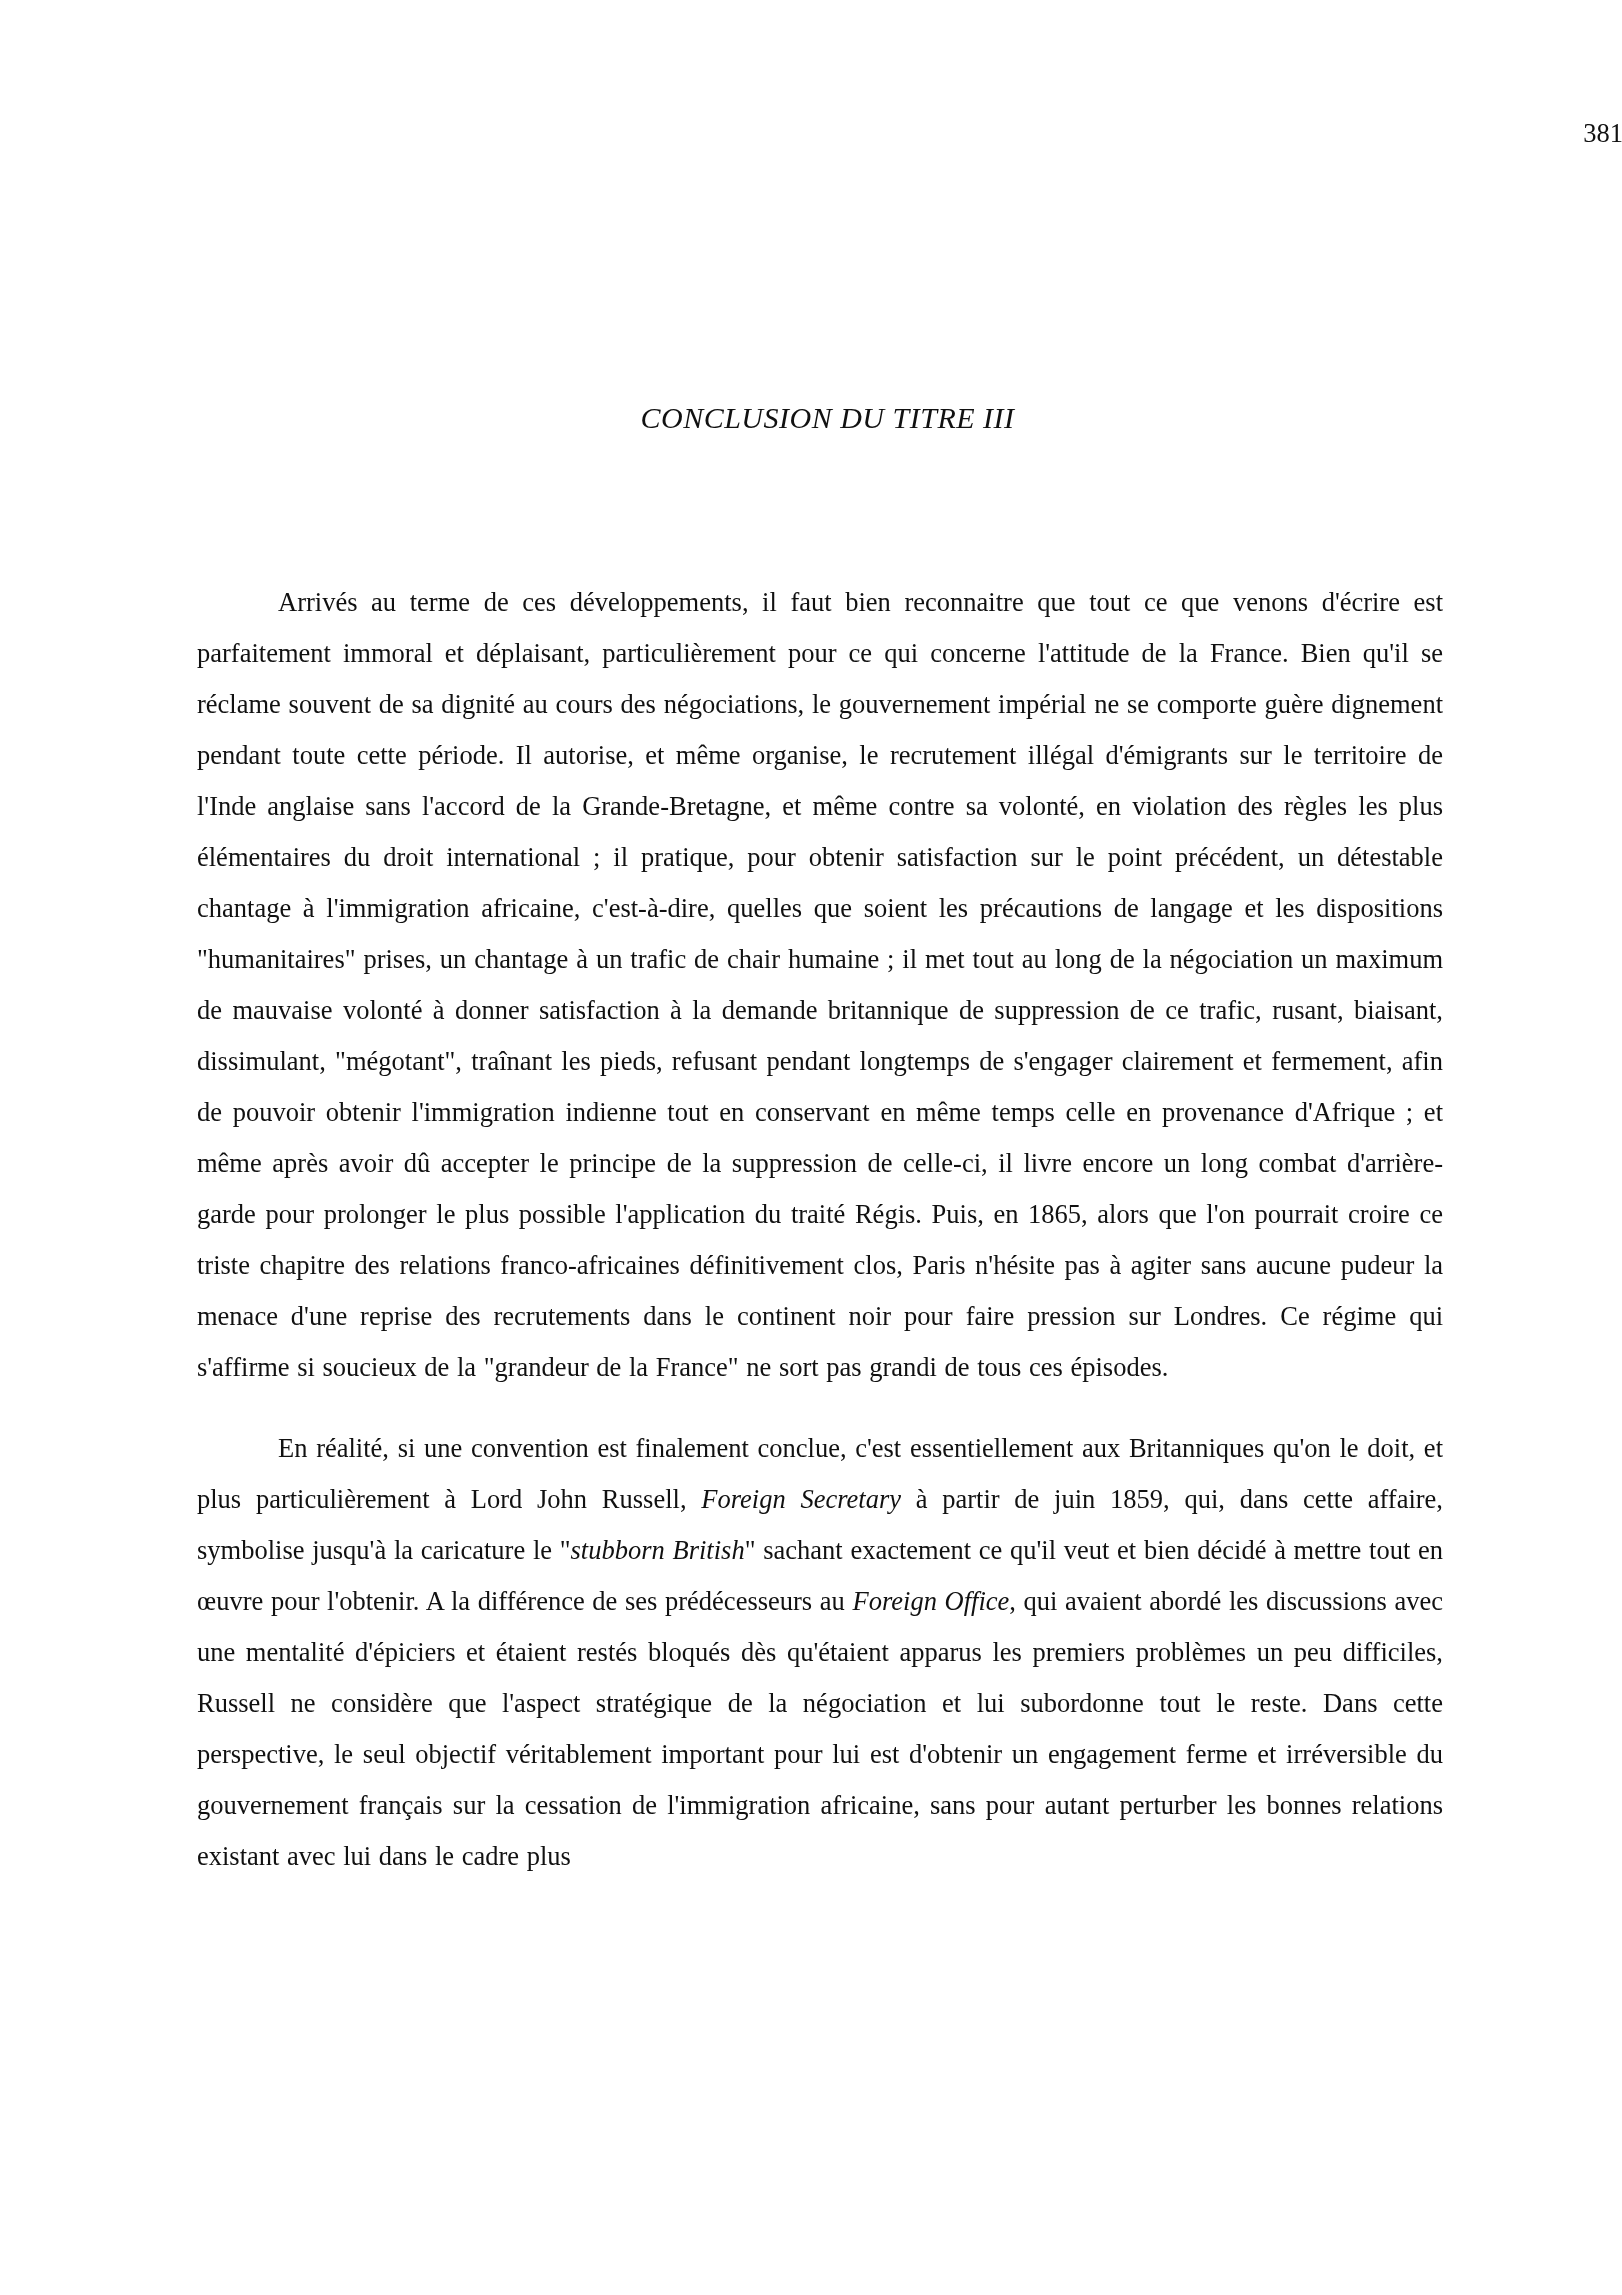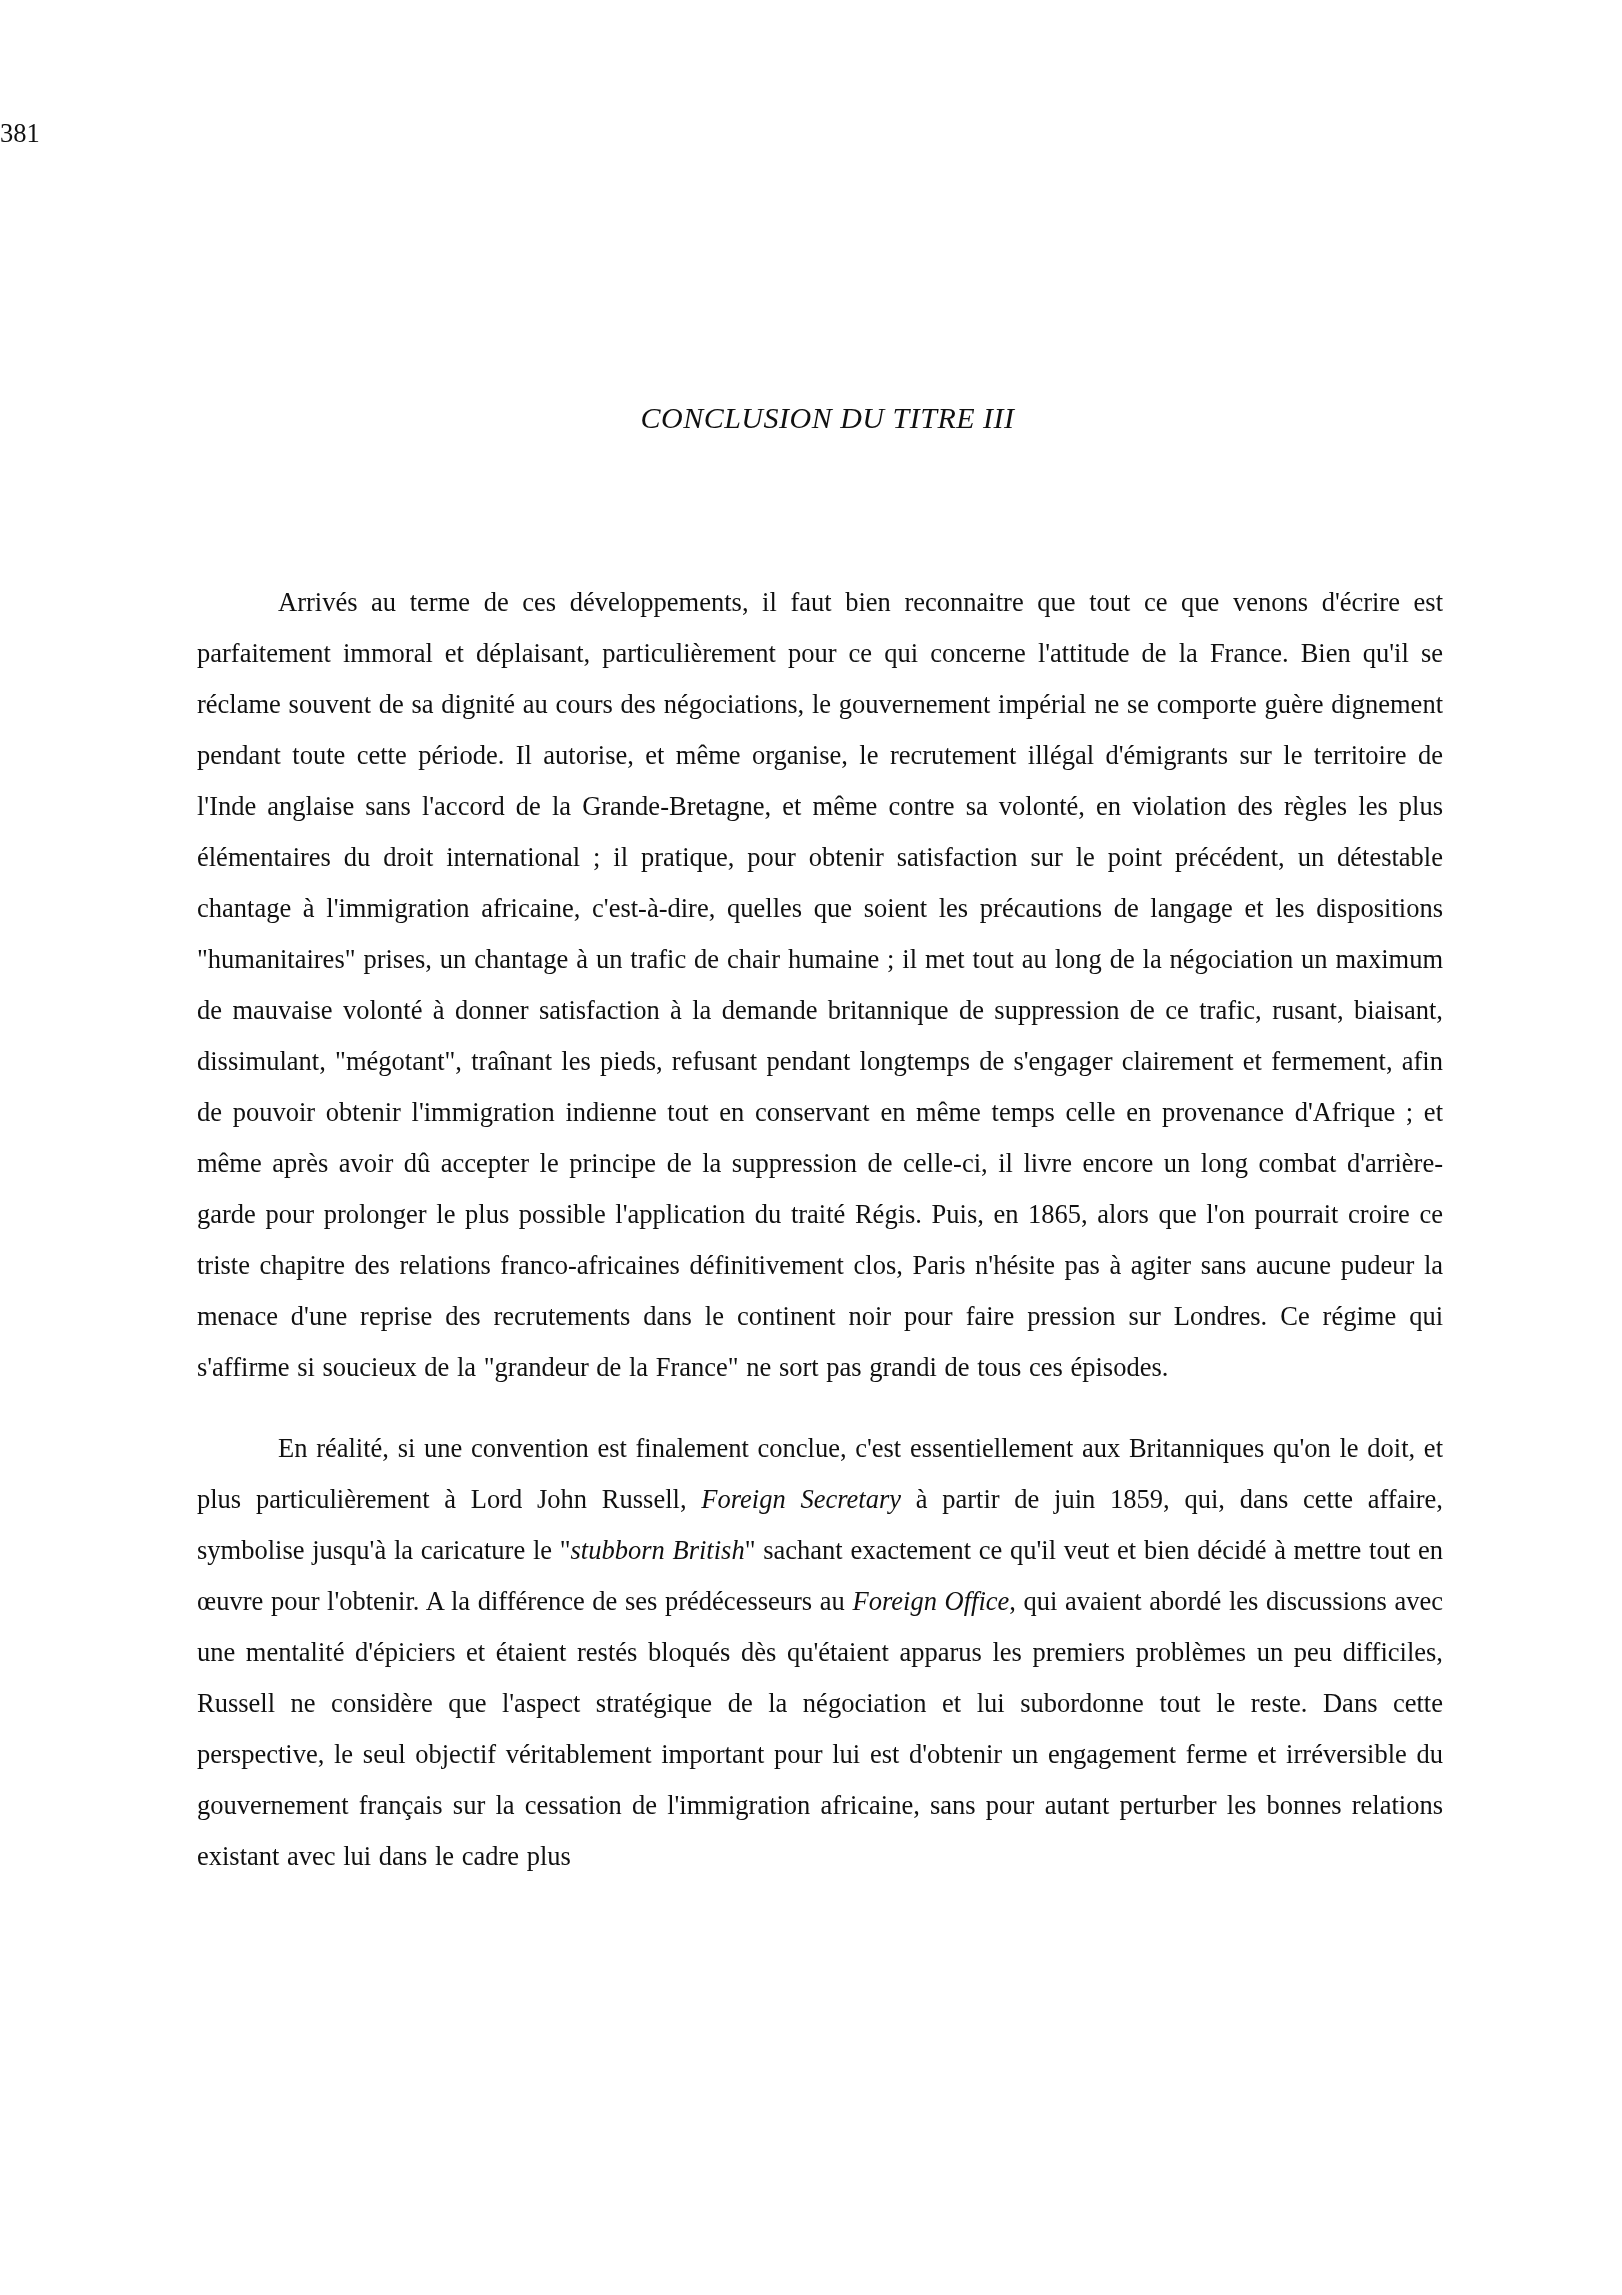--- a/index.html
+++ b/index.html
@@ -16,21 +16,21 @@
     color: #111111;
     font-family: "Liberation Serif", serif;
     box-sizing: border-box;
     overflow: hidden;
   }
   .page-number {
     position: absolute;
     top: 118px;
     left: 0;
     width: 100%;
-    text-align: left;
+    text-align: right;
     font-size: 26.5px;
     line-height: 1.2;
   }
   .doc-title {
     position: absolute;
     top: 385px;
     left: 0;
     width: 100%;
     text-align: center;
     font-size: 30px;

